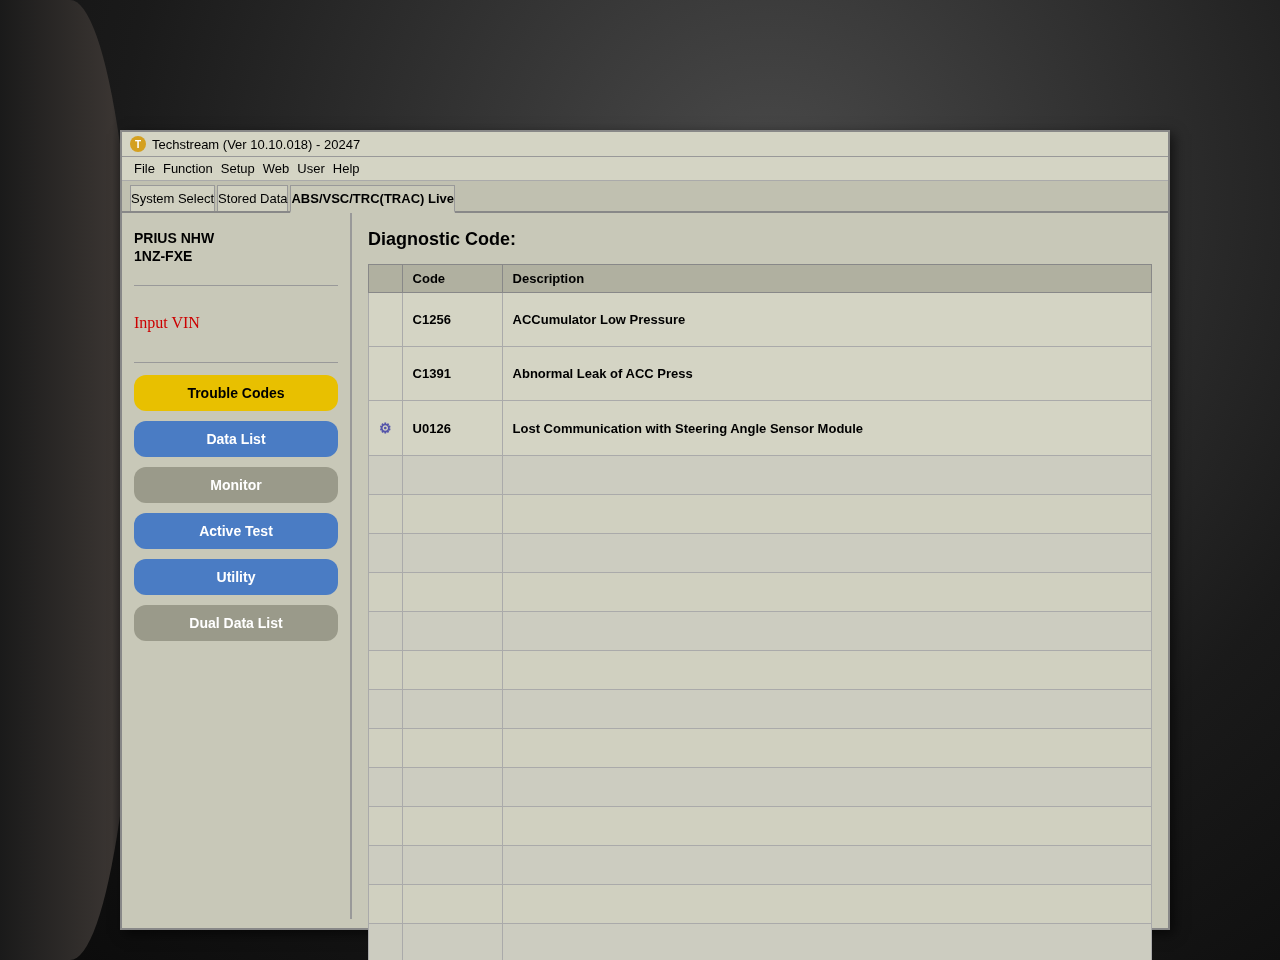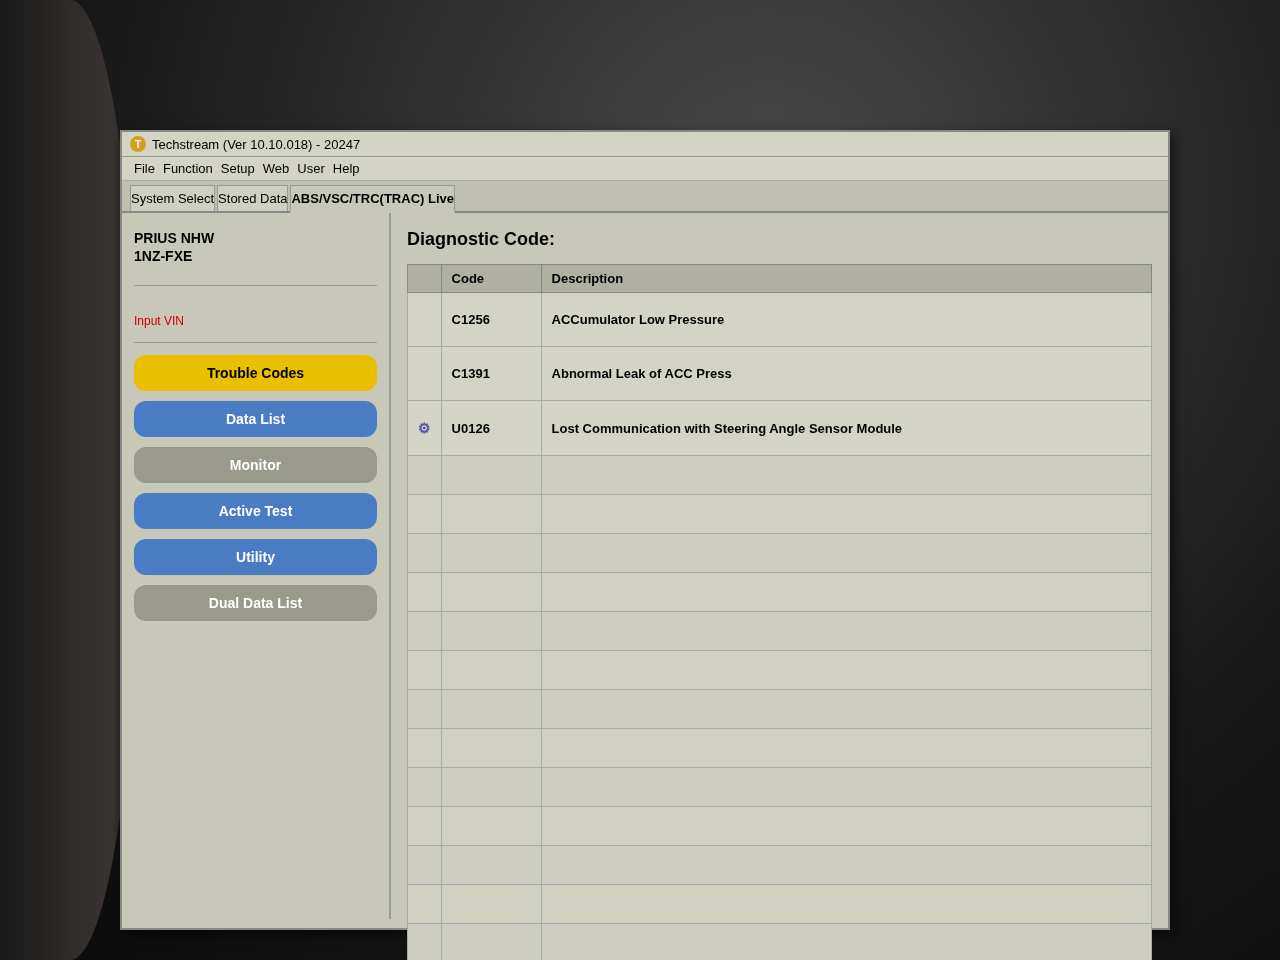--- a/index.html
+++ b/index.html
@@ -109,21 +109,21 @@
     }
 
     
     .main-content {
       display: flex;
       height: calc(100% - 90px);
     }
 
     
     .sidebar {
-      width: 269px;
+      width: 230px;
       background: #c8c8b8;
       border-right: 2px solid #999;
       padding: 16px 12px;
       display: flex;
       flex-direction: column;
       gap: 10px;
       flex-shrink: 0;
     }
 
     .vehicle-info {
@@ -132,23 +132,24 @@
 
     .vehicle-name {
       font-size: 14px;
       font-weight: bold;
       color: #000;
       line-height: 1.3;
     }
 
     .input-vin-label {
       color: #cc0000;
-      font-size: 12px;
+      font-size: 16px;
       margin-top: 16px;
-      margin-bottom: 2px;
+      margin-bottom: 18px;
+      font-family: Liberation Serif, serif;
     }
 
     .sidebar-divider {
       height: 1px;
       background: #999;
       margin: 2px 0;
     }
 
     .btn-sidebar {
       width: 100%;

